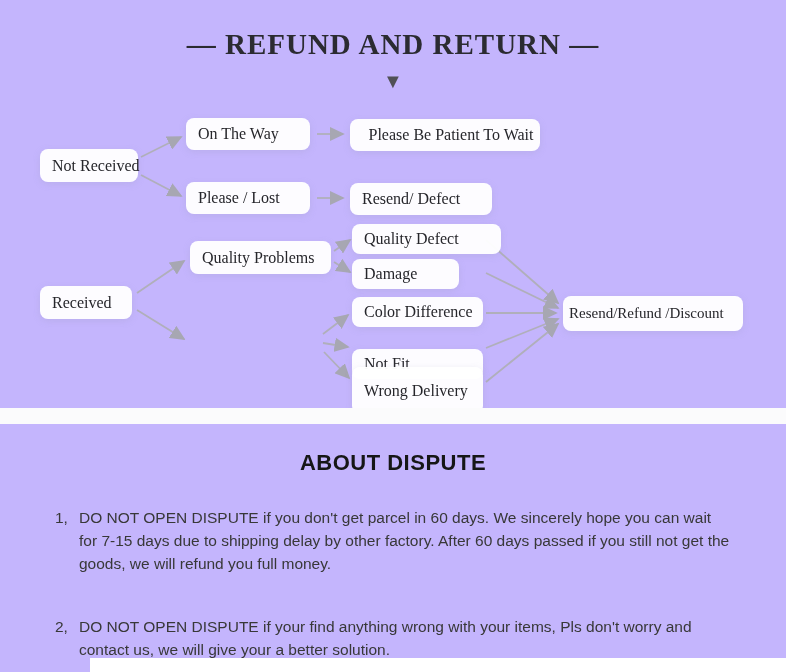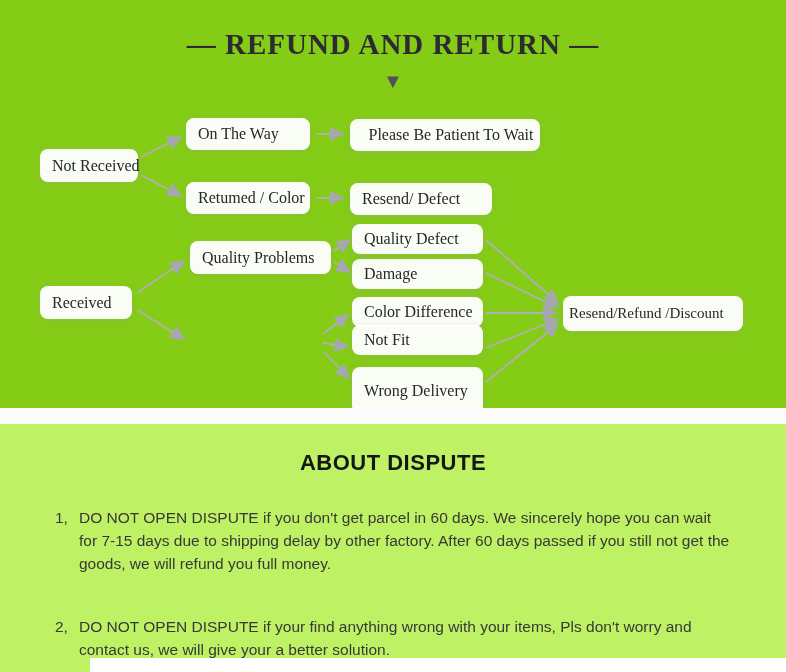--- a/index.html
+++ b/index.html
@@ -2,21 +2,21 @@
 <html><head>
 <meta charset="utf-8">
 <style>
   html,body{margin:0;padding:0;}
   body{
     width:786px;height:672px;overflow:hidden;position:relative;
     font-family:"Liberation Sans",sans-serif;background:#efeef4;
   }
   .flow-section{
     position:absolute;left:0;top:0;width:786px;height:408px;
-    background:#84cc16;
+    background:#c4b5fd;
   }
   .page-title{
     position:absolute;left:0;top:28px;width:786px;margin:0;
     text-align:center;font-family:"Liberation Serif","DejaVu Serif",serif;
     font-size:29px;font-weight:600;letter-spacing:1px;color:#2b2b31;
   }
   .chevron{
     position:absolute;left:0;top:70px;width:786px;text-align:center;
     font-size:20px;color:#505055;
   }
@@ -25,21 +25,21 @@
     position:absolute;background:rgba(255,255,255,0.96);border-radius:8px;
     box-shadow:0 2px 7px rgba(150,150,180,0.22);
     font-family:"Liberation Serif","DejaVu Serif",serif;
     font-size:16px;color:#26262b;white-space:nowrap;
     display:flex;align-items:center;padding-left:12px;box-sizing:border-box;
   }
   .white-band{
     position:absolute;left:0;top:408px;width:786px;height:16px;background:#fbfbfc;
   }
   .dispute-section{
-    position:absolute;left:0;top:424px;width:786px;height:248px;background:#bef264;
+    position:absolute;left:0;top:424px;width:786px;height:248px;background:#c4b5fd;
   }
   .dispute-heading{
     margin:26px 0 0 0;width:786px;text-align:center;
     font-size:22px;font-weight:bold;letter-spacing:0.5px;color:#161616;
   }
   .para{
     display:flex;margin:30px auto 0 auto;width:676px;
     font-size:15.5px;line-height:23px;color:#383838;
   }
   .para + .para{margin-top:40px;}
@@ -88,41 +88,41 @@
     <div class="node" style="left:40px;top:149px;width:98px;height:33px;">
         <span>Not Received</span>
       </div>
     <div class="node" style="left:186px;top:118px;width:124px;height:32px;text-align:center;">
         <span>On The Way</span>
       </div>
     <div class="node" style="left:350px;top:119px;width:190px;height:32px;justify-content:center;">
         <span>Please Be Patient To Wait</span>
       </div>
     <div class="node" style="left:186px;top:182px;width:124px;height:32px;">
-        <span>Retumed / Color</span>
+        <span>Please / Lost</span>
       </div>
     <div class="node" style="left:350px;top:183px;width:142px;height:32px;">
         <span>Resend/ Defect</span>
       </div>
     <div class="node" style="left:40px;top:286px;width:92px;height:33px;">
         <span>Received</span>
       </div>
     <div class="node" style="left:190px;top:241px;width:141px;height:33px;">
         <span>Quality Problems</span>
       </div>
-    <div class="node" style="left:352px;top:224px;width:131px;height:30px;">
+    <div class="node" style="left:352px;top:224px;width:149px;height:30px;">
         <span>Quality Defect</span>
       </div>
-    <div class="node" style="left:352px;top:259px;width:131px;height:30px;">
+    <div class="node" style="left:352px;top:259px;width:107px;height:30px;">
         <span>Damage</span>
       </div>
     <div class="node" style="left:352px;top:297px;width:131px;height:30px;">
         <span>Color Difference</span>
       </div>
-    <div class="node" style="left:352px;top:325px;width:131px;height:30px;">
+    <div class="node" style="left:352px;top:349px;width:131px;height:30px;">
         <span>Not Fit</span>
       </div>
     <div class="node" style="left:352px;top:367px;width:131px;height:47px;">
         <span>Wrong Delivery</span>
       </div>
     <div class="node" style="left:563px;top:296px;width:180px;height:35px;font-size:15px;padding-left:6px;">
         <span>Resend/Refund /Discount</span>
       </div>
 
   </section>

